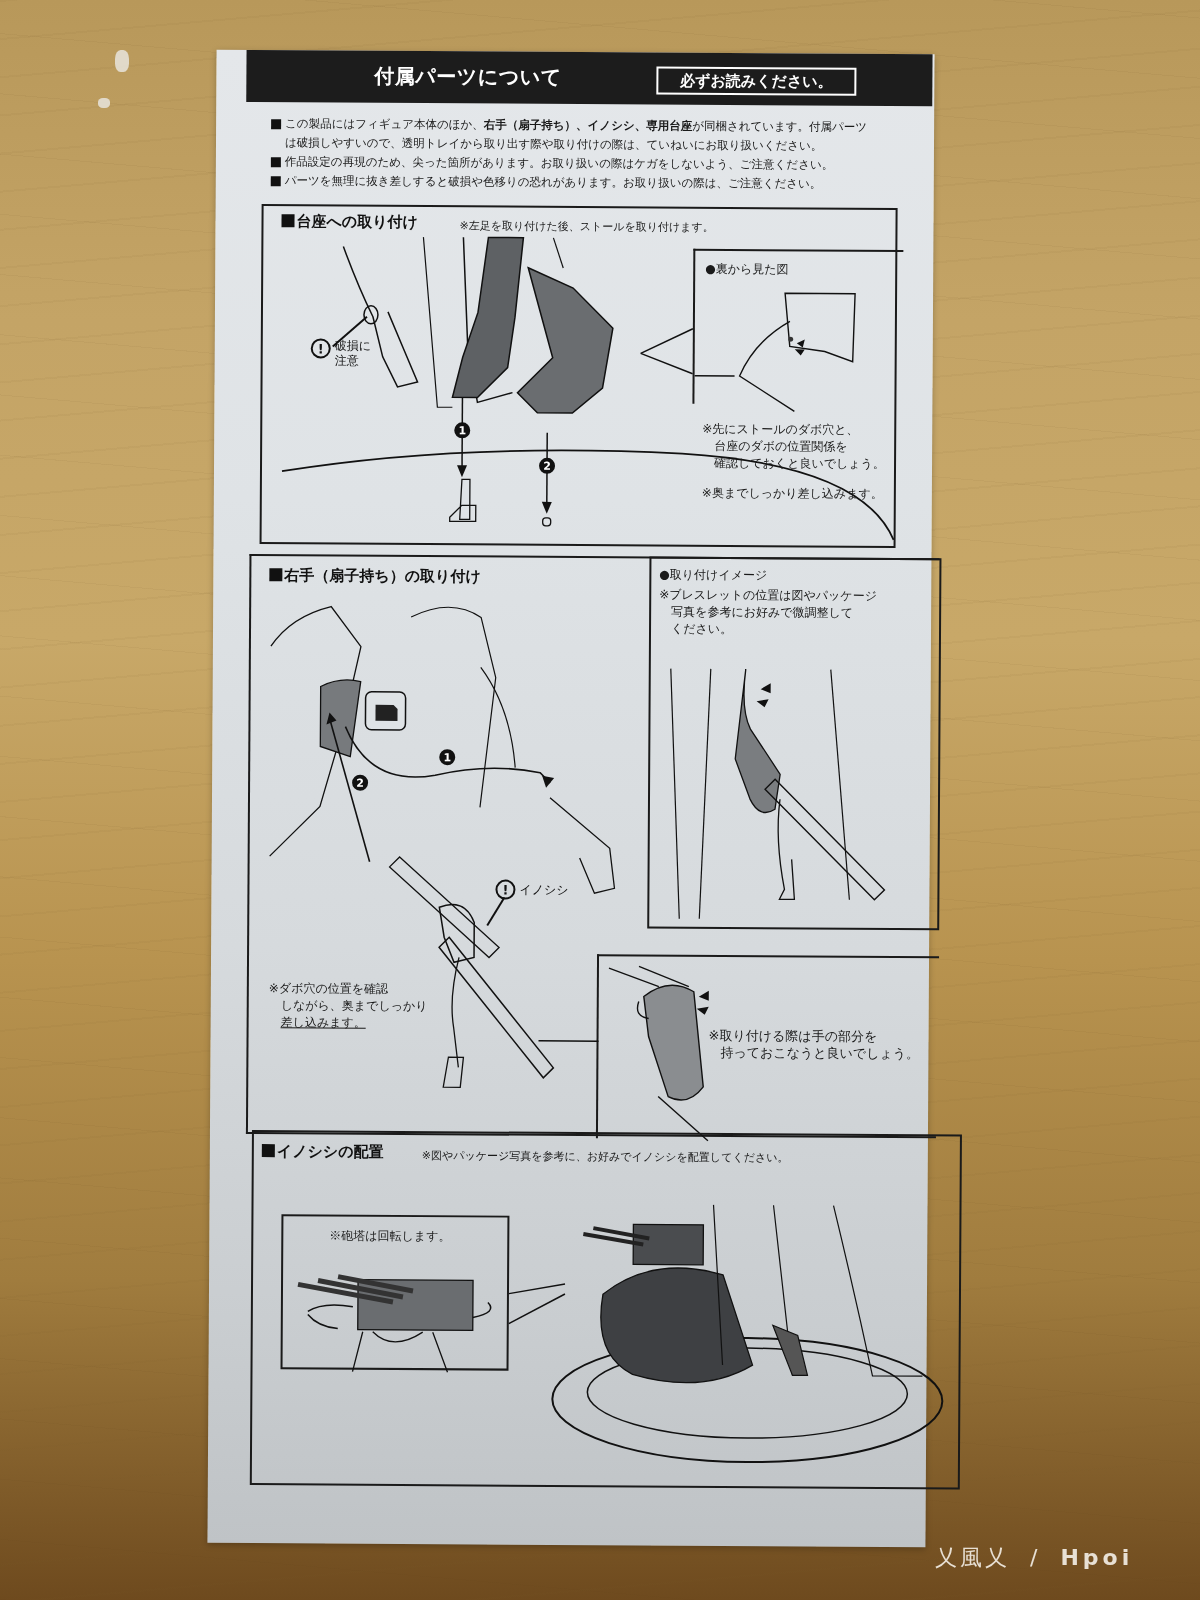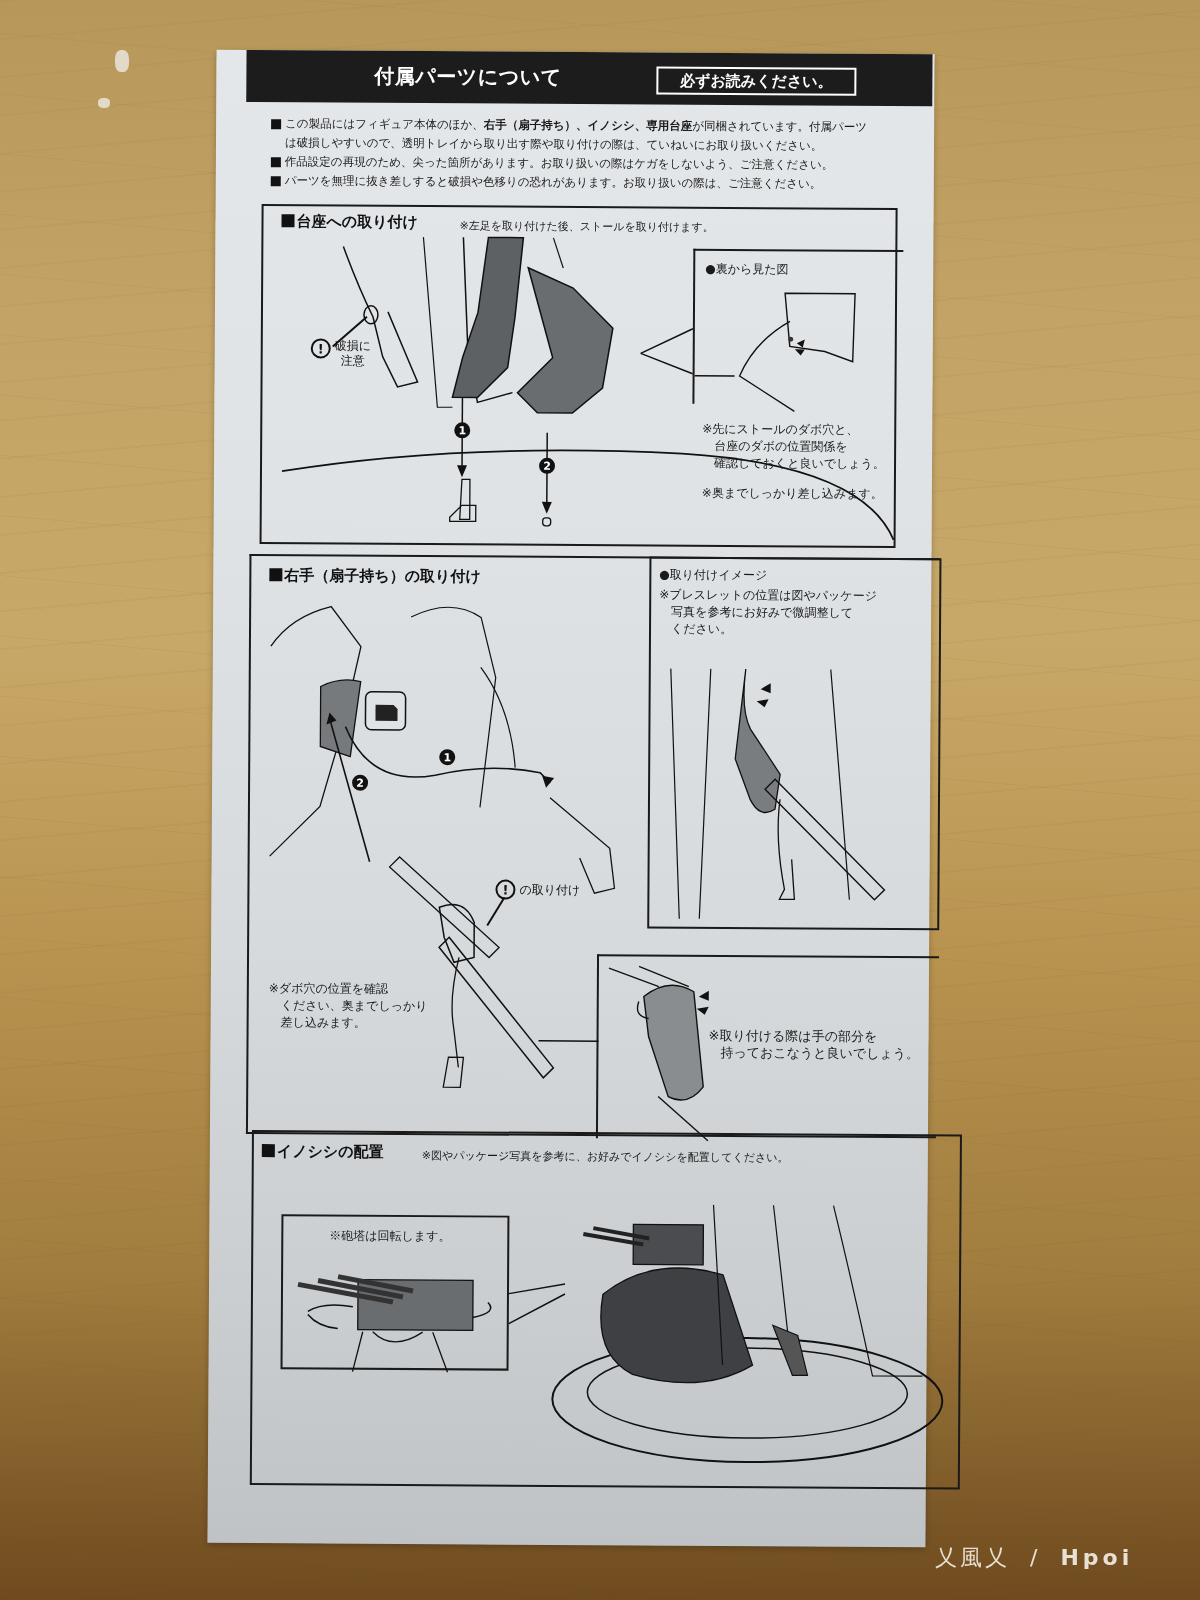--- a/index.html
+++ b/index.html
@@ -124,21 +124,21 @@
       <line x1="378" y1="145" x2="430" y2="120" stroke="#111" stroke-width="1.5"></line>
       <line x1="378" y1="145" x2="430" y2="165" stroke="#111" stroke-width="1.5"></line>
     </svg>
     <div class="num-badge" style="left:192px;top:215px;">1</div>
     <div class="num-badge" style="left:277px;top:250px;">2</div>
 
     <div class="warn" style="left:48px;top:132px;flex-direction:row;align-items:flex-start;">
       <span class="circ">!</span>
       <span style="line-height:15px;">
           <span style="display:block;">破損に</span>
-          <span style="display:block;text-align:center;">注意</span>
+          <span style="display:block;">注意</span>
         </span>
     </div>
 
     <div class="inset" style="left:430px;top:40px;width:210px;height:155px;border-right:none;border-bottom:none;">
       <div class="small-text" style="left:10px;top:10px;">●裏から見た図</div>
       <svg class="illus" style="left:0;top:0;" width="200" height="155">
         <path d="M 90 42 L 160 42 L 158 110 L 130 100 L 95 95 Z" fill="none" stroke="#111" stroke-width="1.4"></path>
         <path d="M 95 70 Q 60 90 45 125 L 100 160" fill="none" stroke="#111" stroke-width="1.4"></path>
         <path d="M 0 125 L 40 125" fill="none" stroke="#111" stroke-width="1.4"></path>
         <circle cx="96" cy="88" r="2.5" fill="#333"></circle>
@@ -174,26 +174,26 @@
       <path d="M 210 400 Q 200 440 205 470 L 210 510" fill="none" stroke="#111" stroke-width="1.3"></path>
       <path d="M 200 500 L 195 530 L 212 530 L 215 500 Z" fill="none" stroke="#111" stroke-width="1.3"></path>
       <path d="M 300 240 L 360 290 L 365 330 L 345 335 L 330 300" fill="none" stroke="#111" stroke-width="1.3"></path>
       <line x1="238" y1="368" x2="255" y2="340" stroke="#111" stroke-width="2"></line>
     </svg>
     <div class="num-badge" style="left:189px;top:192px;">1</div>
     <div class="num-badge" style="left:102px;top:218px;">2</div>
 
     <div class="warn" style="left:246px;top:322px;">
       <span class="circ">!</span>
-      <span>の取り付け</span>
+      <span>イノシシ</span>
     </div>
     <div class="small-text" style="left:20px;top:400px;margin-top:24px;">
       <div>※ダボ穴の位置を確認</div>
-      <div style="padding-left:12px;">ください、奥までしっかり</div>
-      <div style="padding-left:12px;">差し込みます。</div>
+      <div style="padding-left:12px;">しながら、奥までしっかり</div>
+      <div style="padding-left:12px;text-decoration:underline;">差し込みます。</div>
     </div>
 
     <div class="inset" style="left:398px;top:-2px;width:292px;height:372px;">
       <div class="small-text" style="left:8px;top:8px;">●取り付けイメージ</div>
       <div class="small-text" style="left:8px;top:28px;">
         <div>※ブレスレットの位置は図やパッケージ</div>
         <div style="padding-left:12px;">写真を参考にお好みで微調整して</div>
         <div style="padding-left:12px;">ください。</div>
       </div>
       <svg class="illus" style="left:0;top:0;" width="292" height="372">

